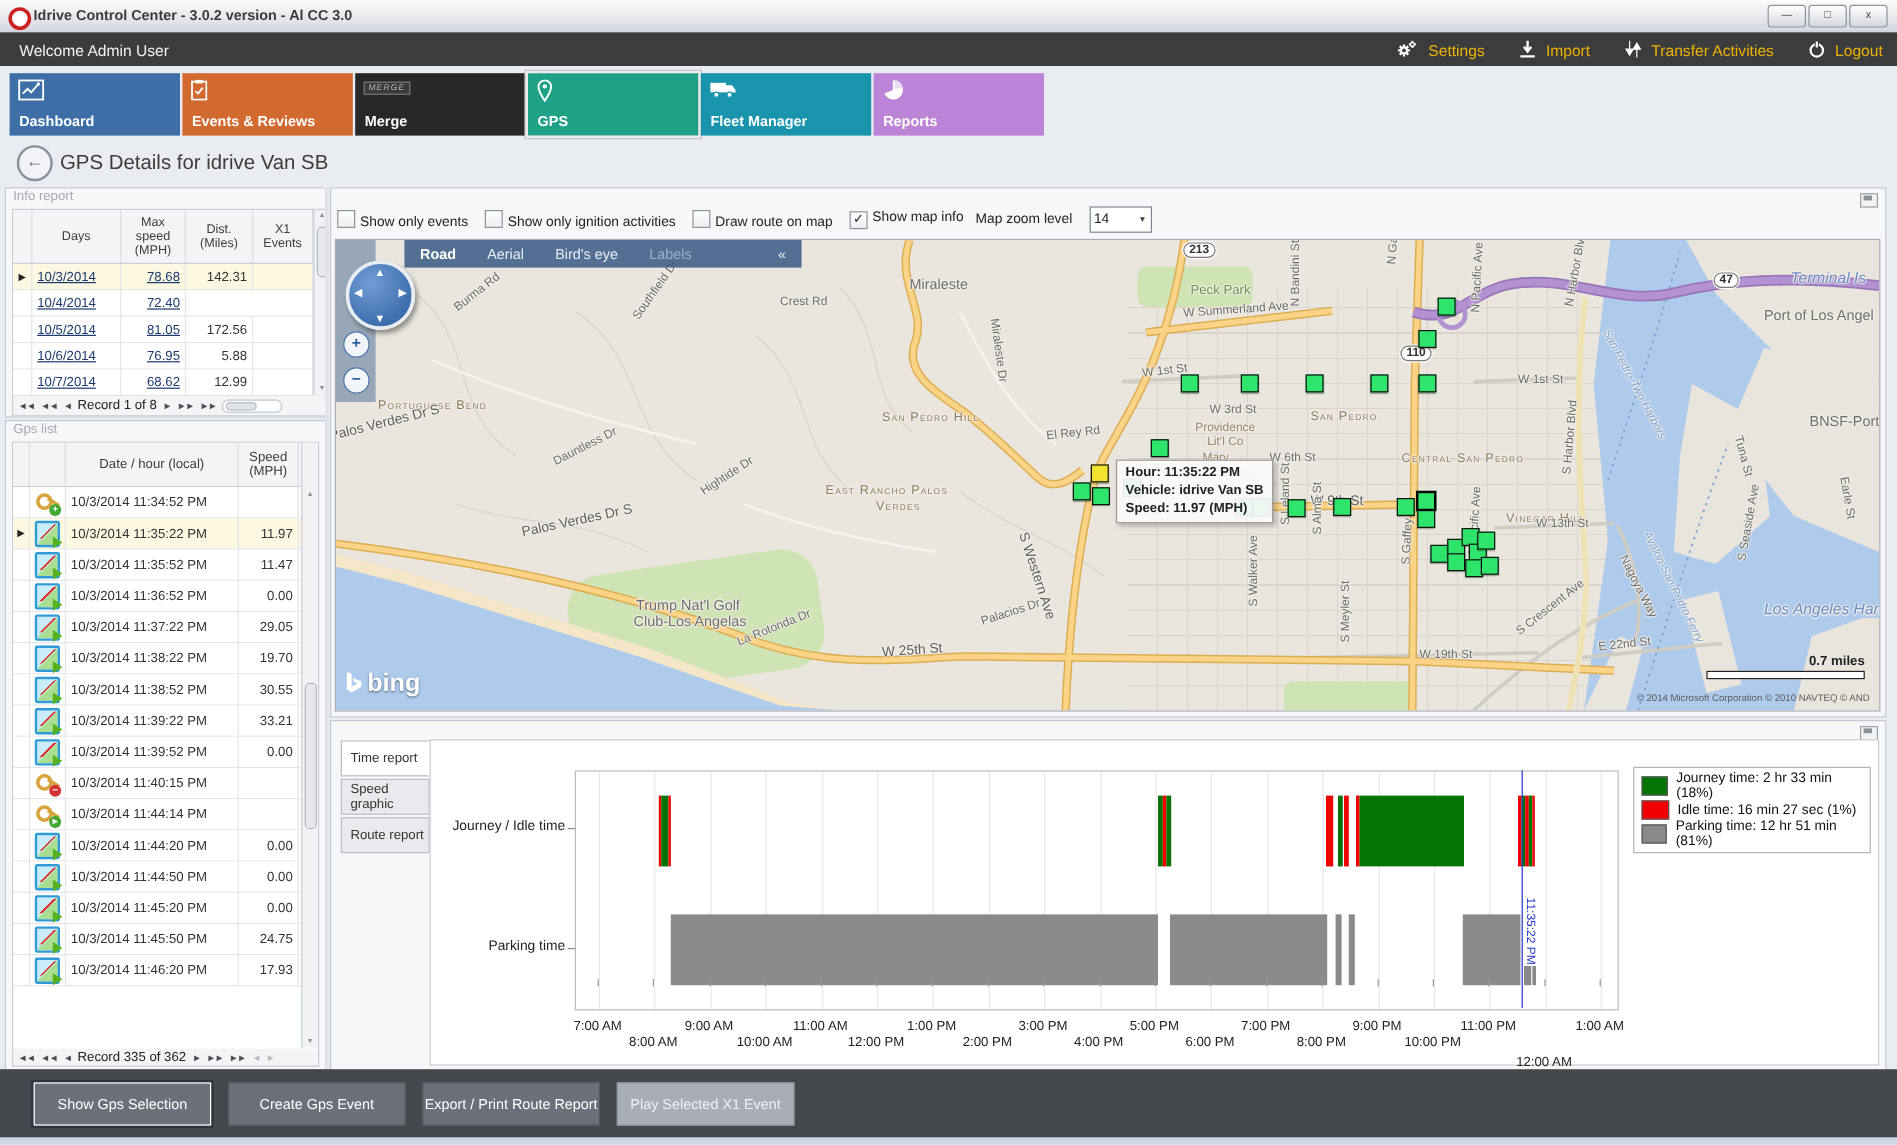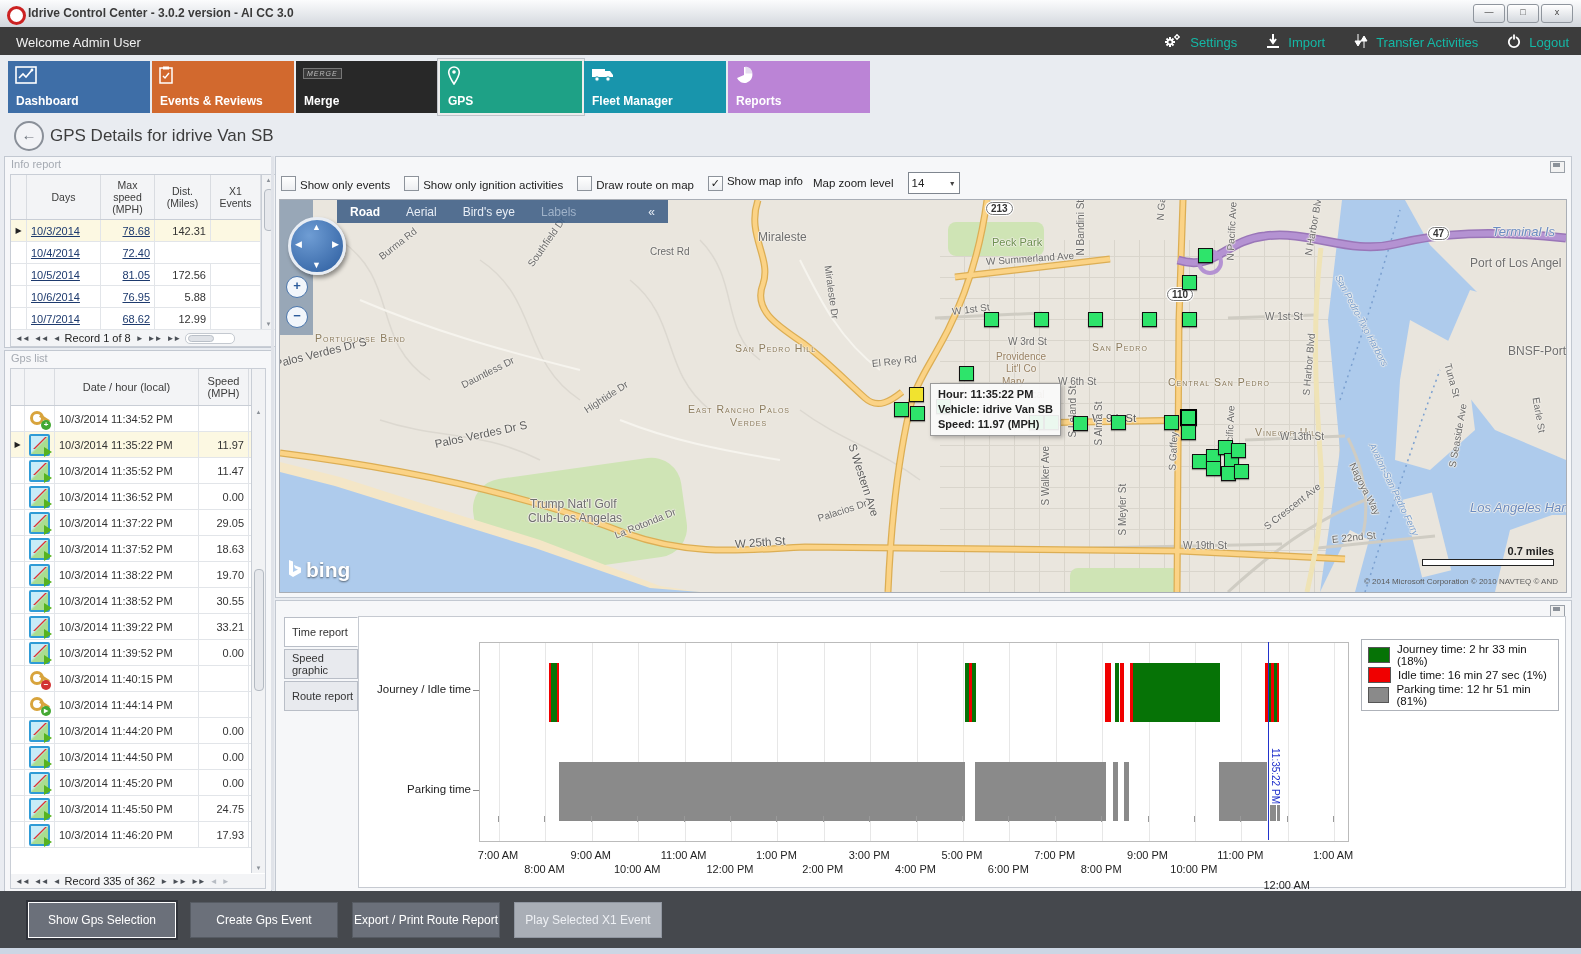--- a/index.html
+++ b/index.html
@@ -9,21 +9,21 @@
   #titlebar{position:absolute;left:0;top:0;width:1581px;height:27px;
     background:linear-gradient(#fbfcfd,#d3d7dd);border-bottom:1px solid #a6abb3}
   #applogo{position:absolute;left:7px;top:6px;width:13px;height:13px;border:3px solid #cc2222;border-radius:50%;background:#fff}
   #apptitle{position:absolute;left:28px;top:0;line-height:27px;font-weight:bold;font-size:12px;color:#3a3a3a}
   .winbtn{position:absolute;top:4px;width:30px;height:17px;border:1px solid #8f959d;border-radius:3px;
     background:linear-gradient(#ffffff,#d4d8de);text-align:center;line-height:15px;font-size:9px;color:#444}
   
   #topbar{position:absolute;left:0;top:27px;width:1581px;height:28px;background:#3c3c3c;color:#f2f2f2}
   #welcome{position:absolute;left:16px;top:0;line-height:31px;font-size:13px}
   #actions{position:absolute;right:12px;top:0;height:31px;display:flex;align-items:center;gap:28px}
-  .action{display:flex;align-items:center;gap:7px;font-size:13px;color:#14b8a6;cursor:pointer}
+  .action{display:flex;align-items:center;gap:7px;font-size:13px;color:#eab308;cursor:pointer}
   
   #tiles{position:absolute;left:8px;top:61px;display:flex;gap:2px}
   .tile{width:142px;height:52px;position:relative;color:#fff;cursor:pointer}
   .tile .tlabel{position:absolute;left:8px;bottom:5px;font-weight:bold;font-size:12px}
   .tile .ticon{position:absolute;left:7px;top:5px}
   .tile.sel{outline:2px solid #ececec;box-shadow:0 0 0 3px #bfc3c9}
   .mergebadge{font-size:7px;font-style:italic;letter-spacing:1px;color:#bbb;border:1px solid #777;background:#3a3a3a;padding:1px 3px}
   
   #backbtn{position:absolute;left:14px;top:121px;width:26px;height:26px;border:2px solid #8a9099;border-radius:50%;
     color:#6d737c;text-align:center;line-height:23px;font-size:15px;cursor:pointer;background:#f2f3f6}
@@ -384,28 +384,20 @@
       <div class="td" style="width: 144px;">10/3/2014 11:36:52 PM</div>
       <div class="td num" style="width: 50px;">0.00</div>
     </div>
     <div class="trow" style="height: 25px;">
       <div class="td ctr rowind" style="width: 14px;"></div>
       <div class="td ctr" style="width: 30px;">
         <span class="icon-gps"></span>
       </div>
       <div class="td" style="width: 144px;">10/3/2014 11:37:22 PM</div>
       <div class="td num" style="width: 50px;">29.05</div>
-    </div>
-    <div class="trow" style="height: 25px;">
-      <div class="td ctr rowind" style="width: 14px;"></div>
-      <div class="td ctr" style="width: 30px;">
-        <span class="icon-gps"></span>
-      </div>
-      <div class="td" style="width: 144px;">10/3/2014 11:37:52 PM</div>
-      <div class="td num" style="width: 50px;">18.63</div>
     </div>
     <div class="trow" style="height: 25px;">
       <div class="td ctr rowind" style="width: 14px;"></div>
       <div class="td ctr" style="width: 30px;">
         <span class="icon-gps"></span>
       </div>
       <div class="td" style="width: 144px;">10/3/2014 11:38:22 PM</div>
       <div class="td num" style="width: 50px;">19.70</div>
     </div>
     <div class="trow" style="height: 25px;">

